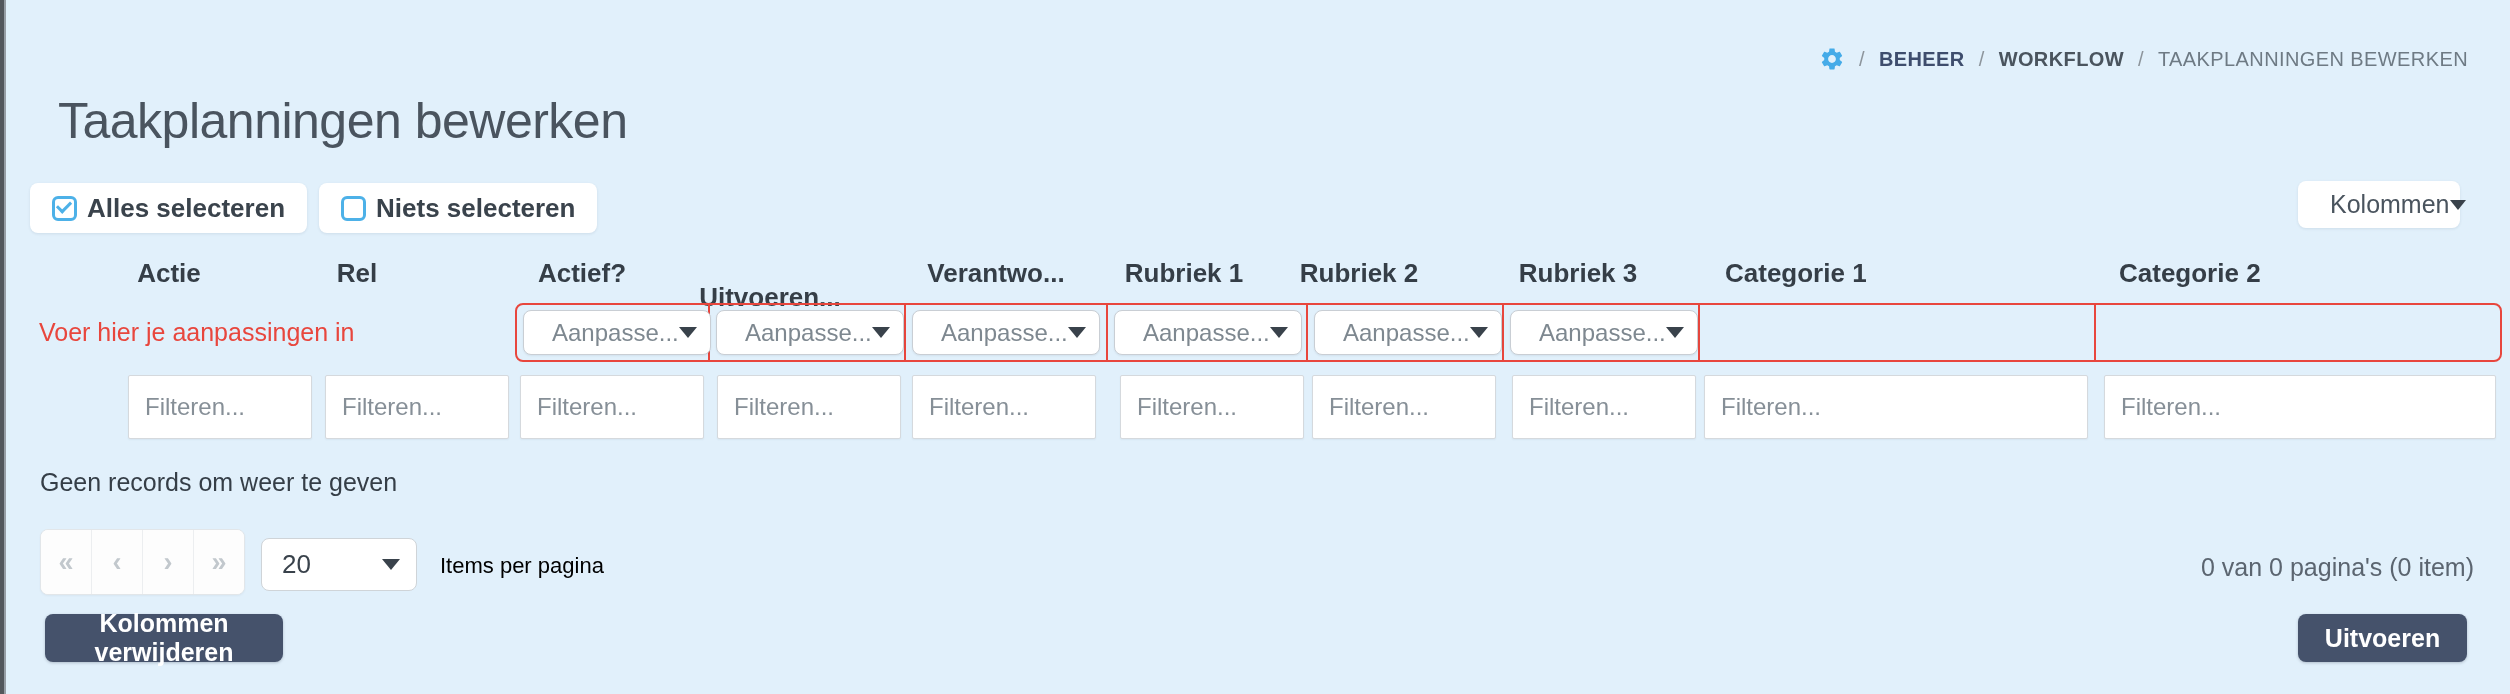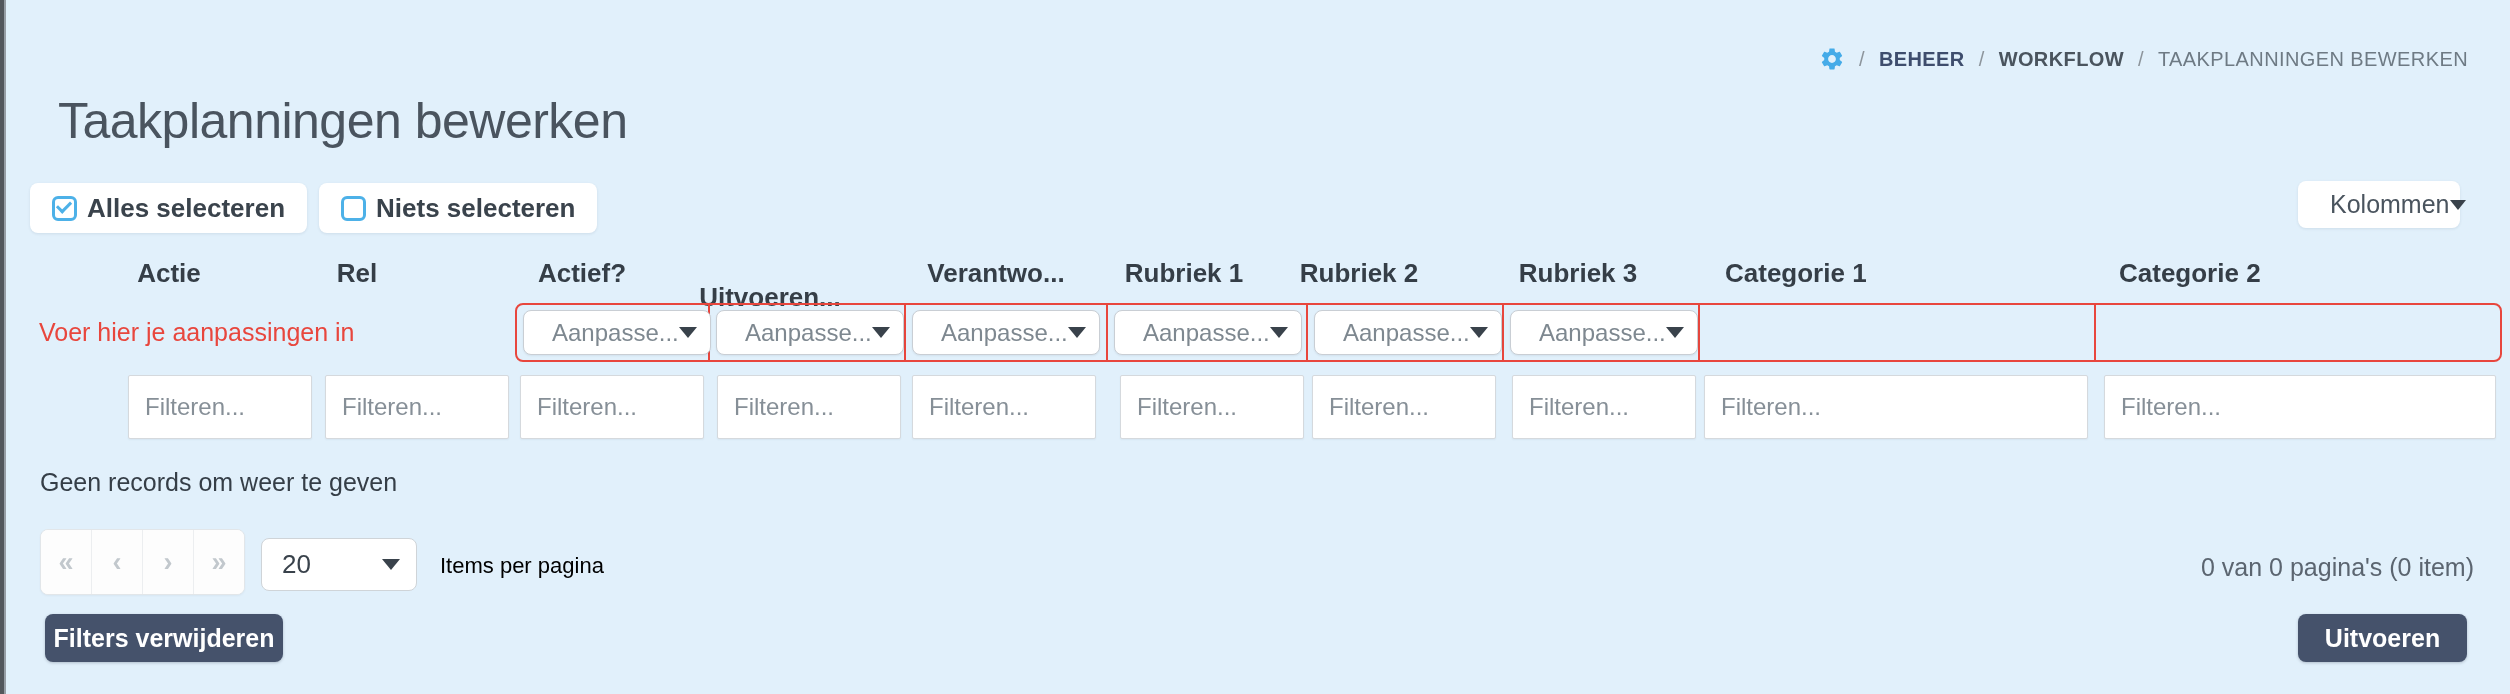--- a/index.html
+++ b/index.html
@@ -208,15 +208,15 @@
     <div class="pager-btn">›</div>
     <div class="pager-btn last">»</div>
   </div>
   <div class="page-size">
     <span>20</span>
     <span class="caret"></span>
   </div>
   <div class="per-page-label">Items per pagina</div>
   <div class="pager-summary">0 van 0 pagina's (0 item)</div>
 
-  <button class="navy-btn clear-filters">Filters verwijderen</button>
+  <button class="navy-btn clear-filters">Kolommen verwijderen</button>
   <button class="navy-btn execute">Uitvoeren</button>
 </div>
 
 </body></html>

